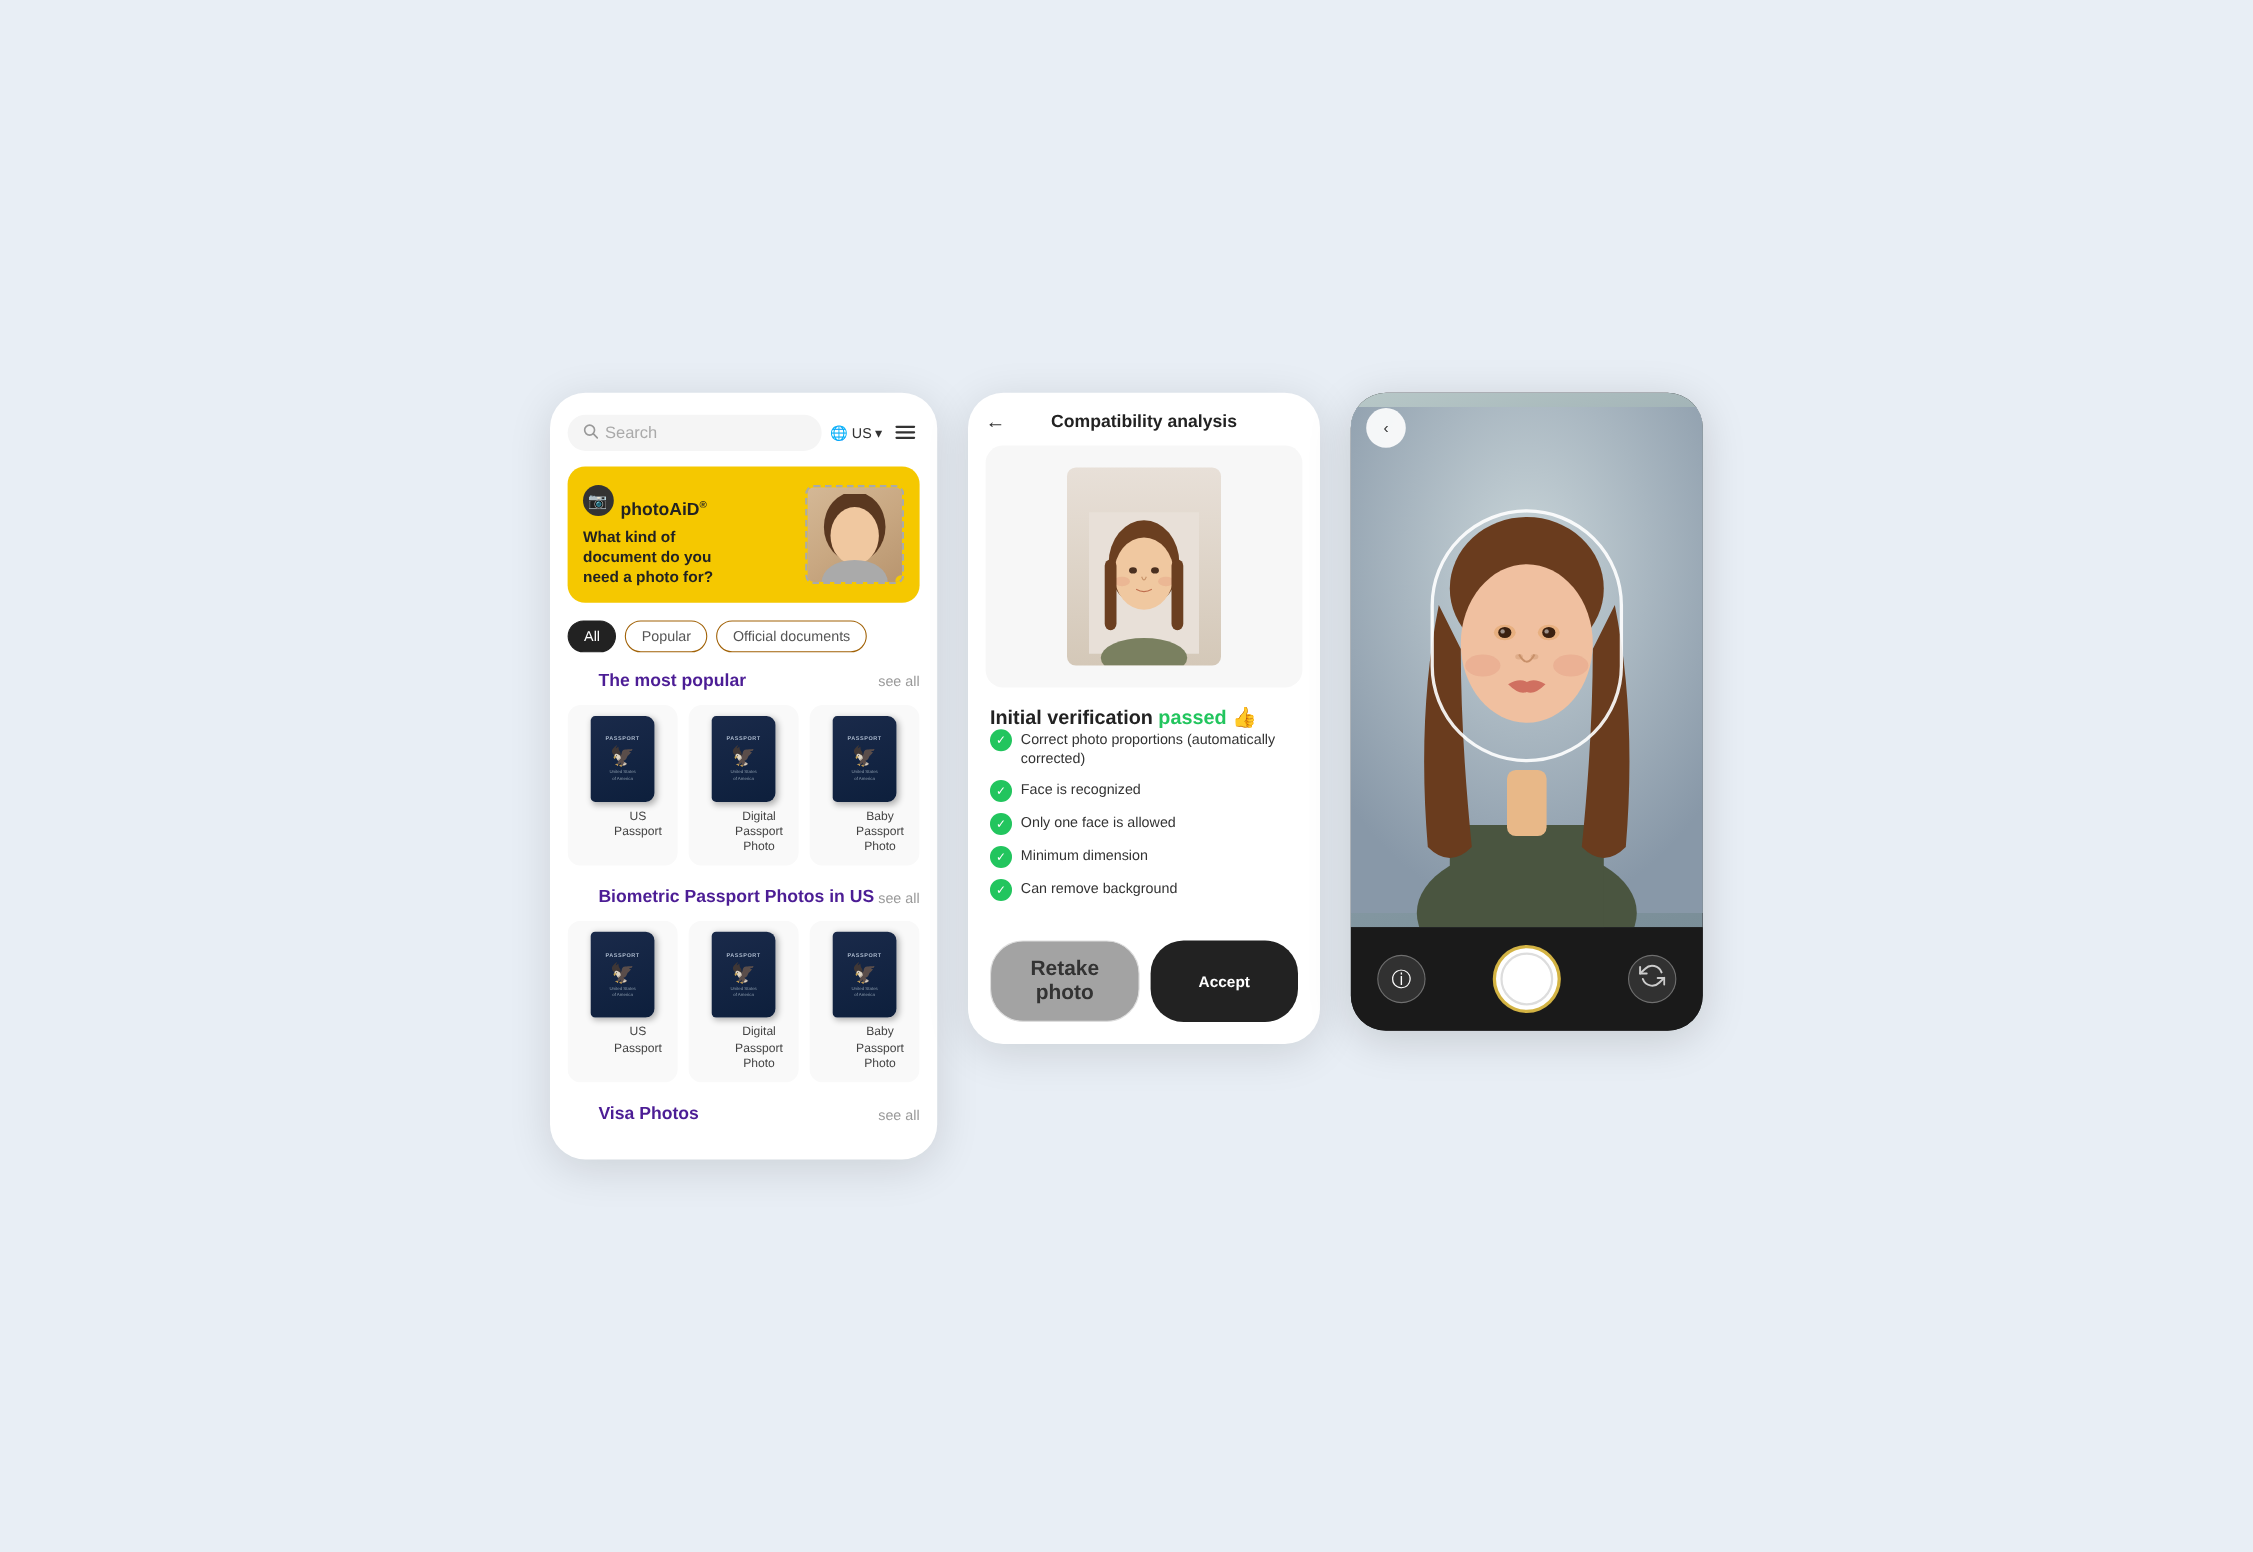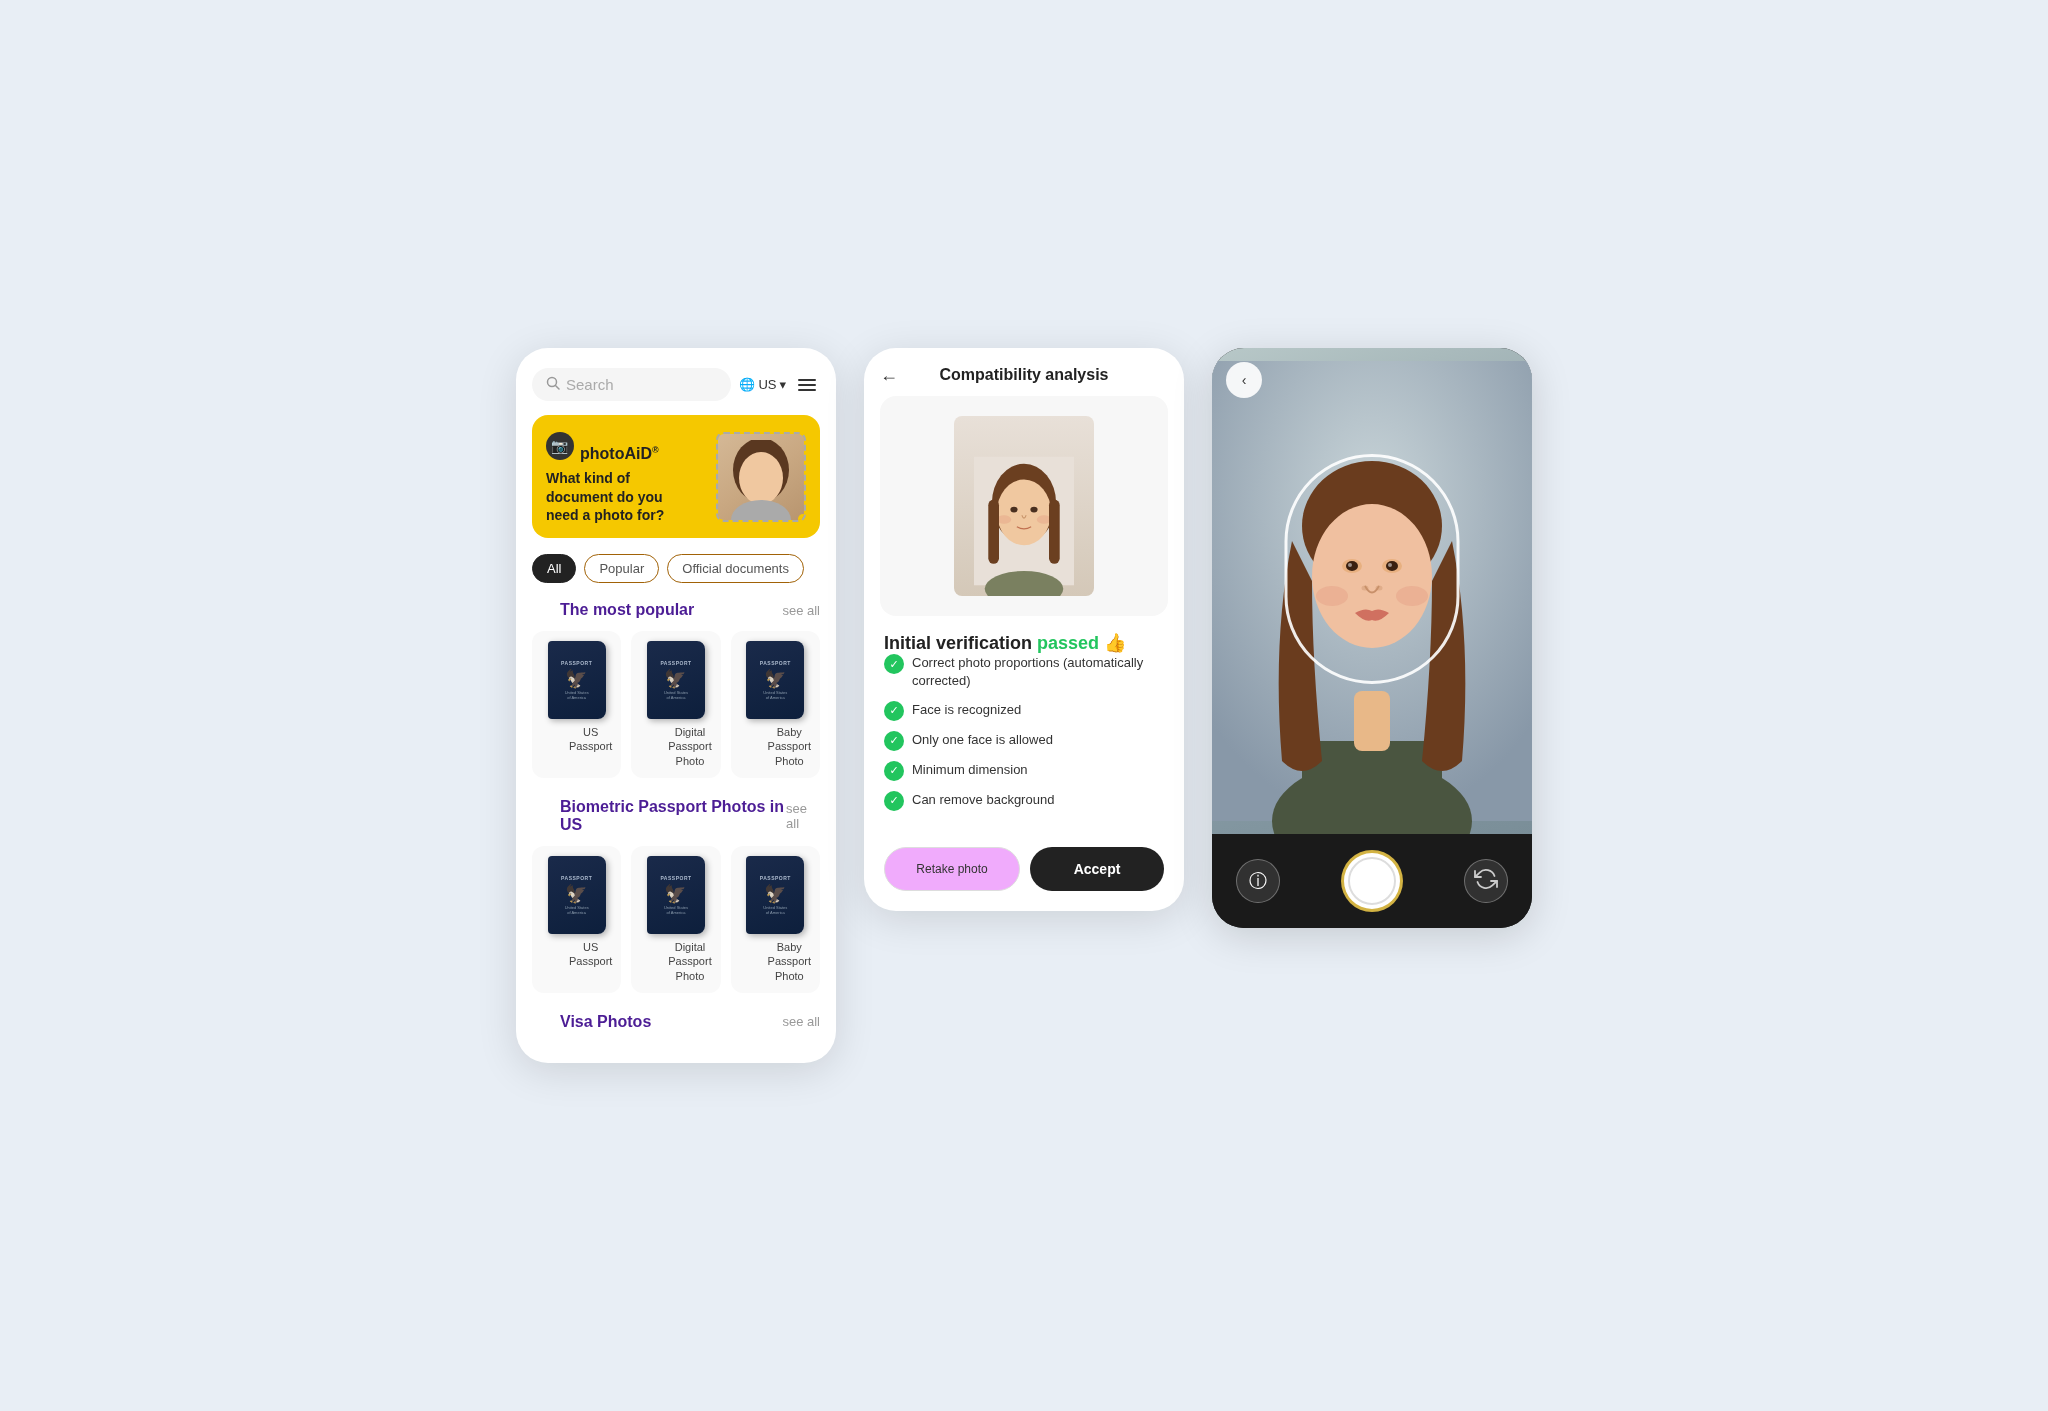--- a/index.html
+++ b/index.html
@@ -14,21 +14,21 @@
     }
     .screens-container {
       display: flex;
       gap: 28px;
       align-items: flex-start;
       max-width: 1100px;
     }
 
     
     .screen1 {
-      width: 320px;
+      width: 352px;
       background: #fff;
       border-radius: 32px;
       padding: 20px 16px;
       box-shadow: 0 8px 40px rgba(0,0,0,0.12);
       overflow: hidden;
     }
     .screen1-header {
       display: flex;
       align-items: center;
       gap: 8px;
@@ -344,23 +344,23 @@
     .action-buttons {
       display: flex;
       gap: 10px;
       padding: 0 20px 20px;
     }
     .btn-retake {
       flex: 1;
       padding: 14px;
       border: 1.5px solid #ddd;
       border-radius: 30px;
-      background: #f0abfc;
-      font-size: 12px;
-      font-weight: 400;
+      background: #a3a3a3;
+      font-size: 19px;
+      font-weight: 700;
       color: #333;
       cursor: pointer;
     }
     .btn-accept {
       flex: 1;
       padding: 14px;
       border: none;
       border-radius: 30px;
       background: #222;
       font-size: 14px;

